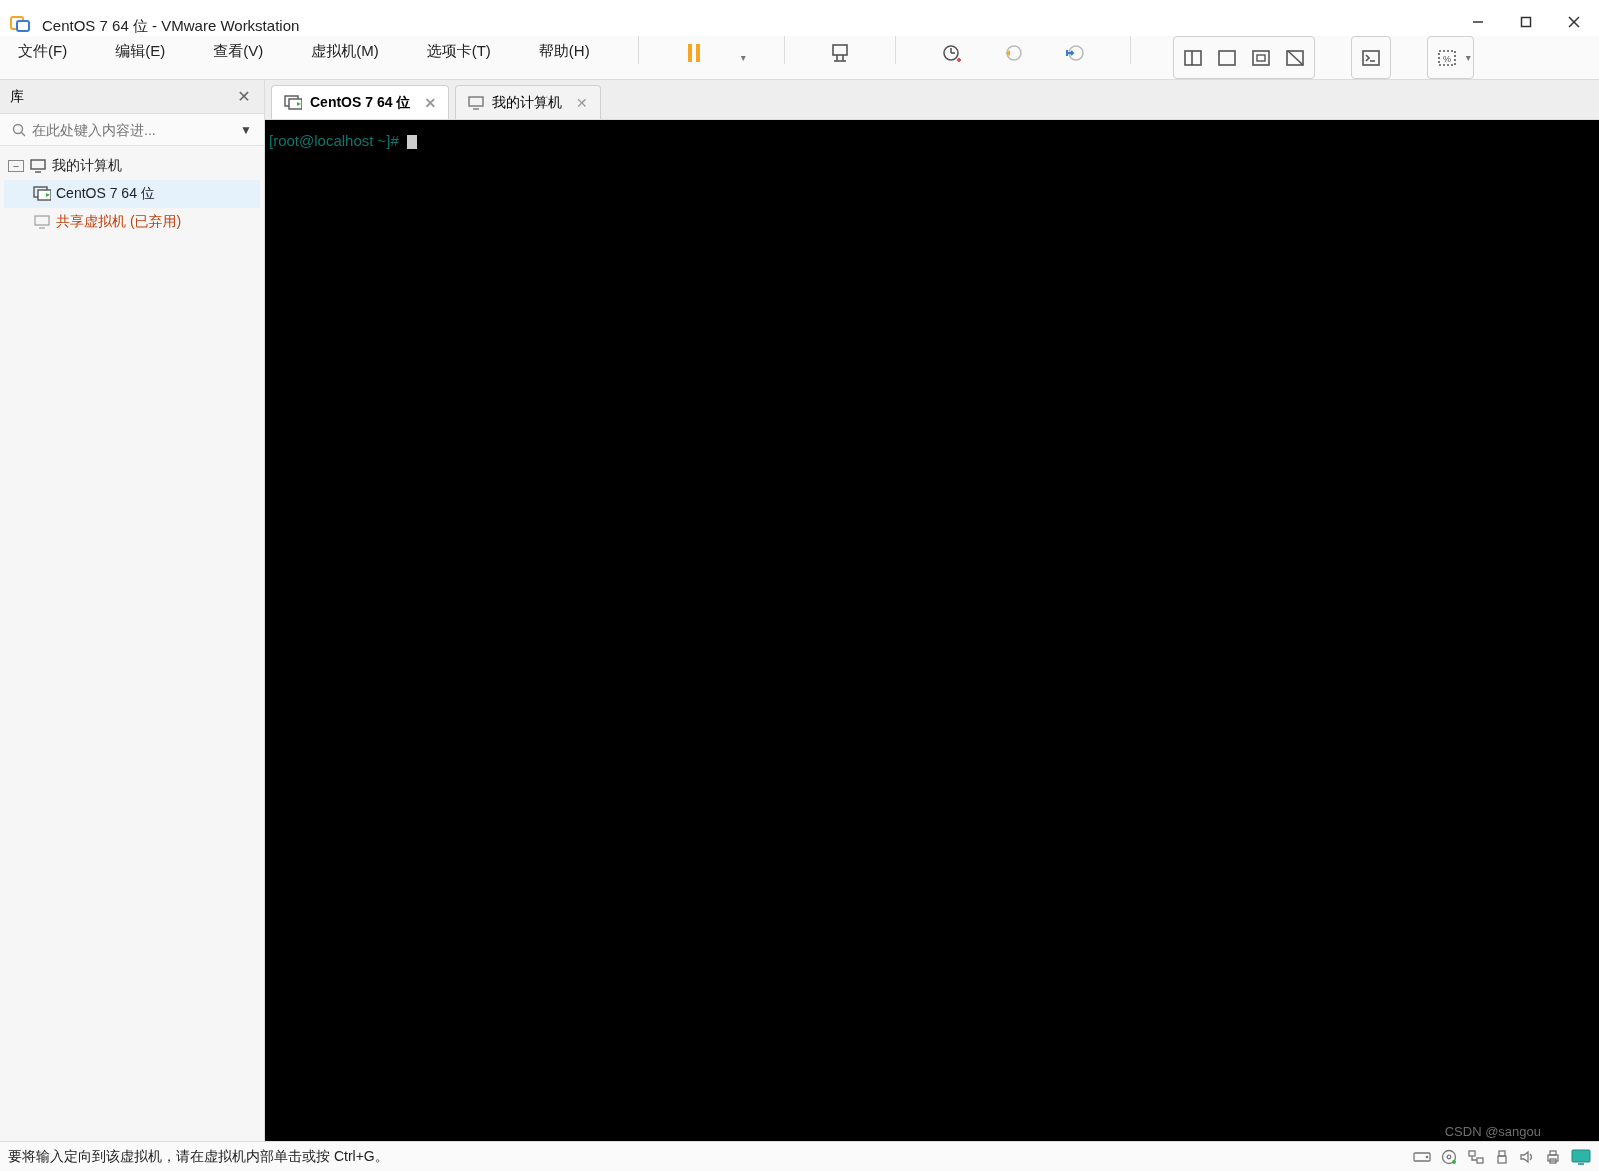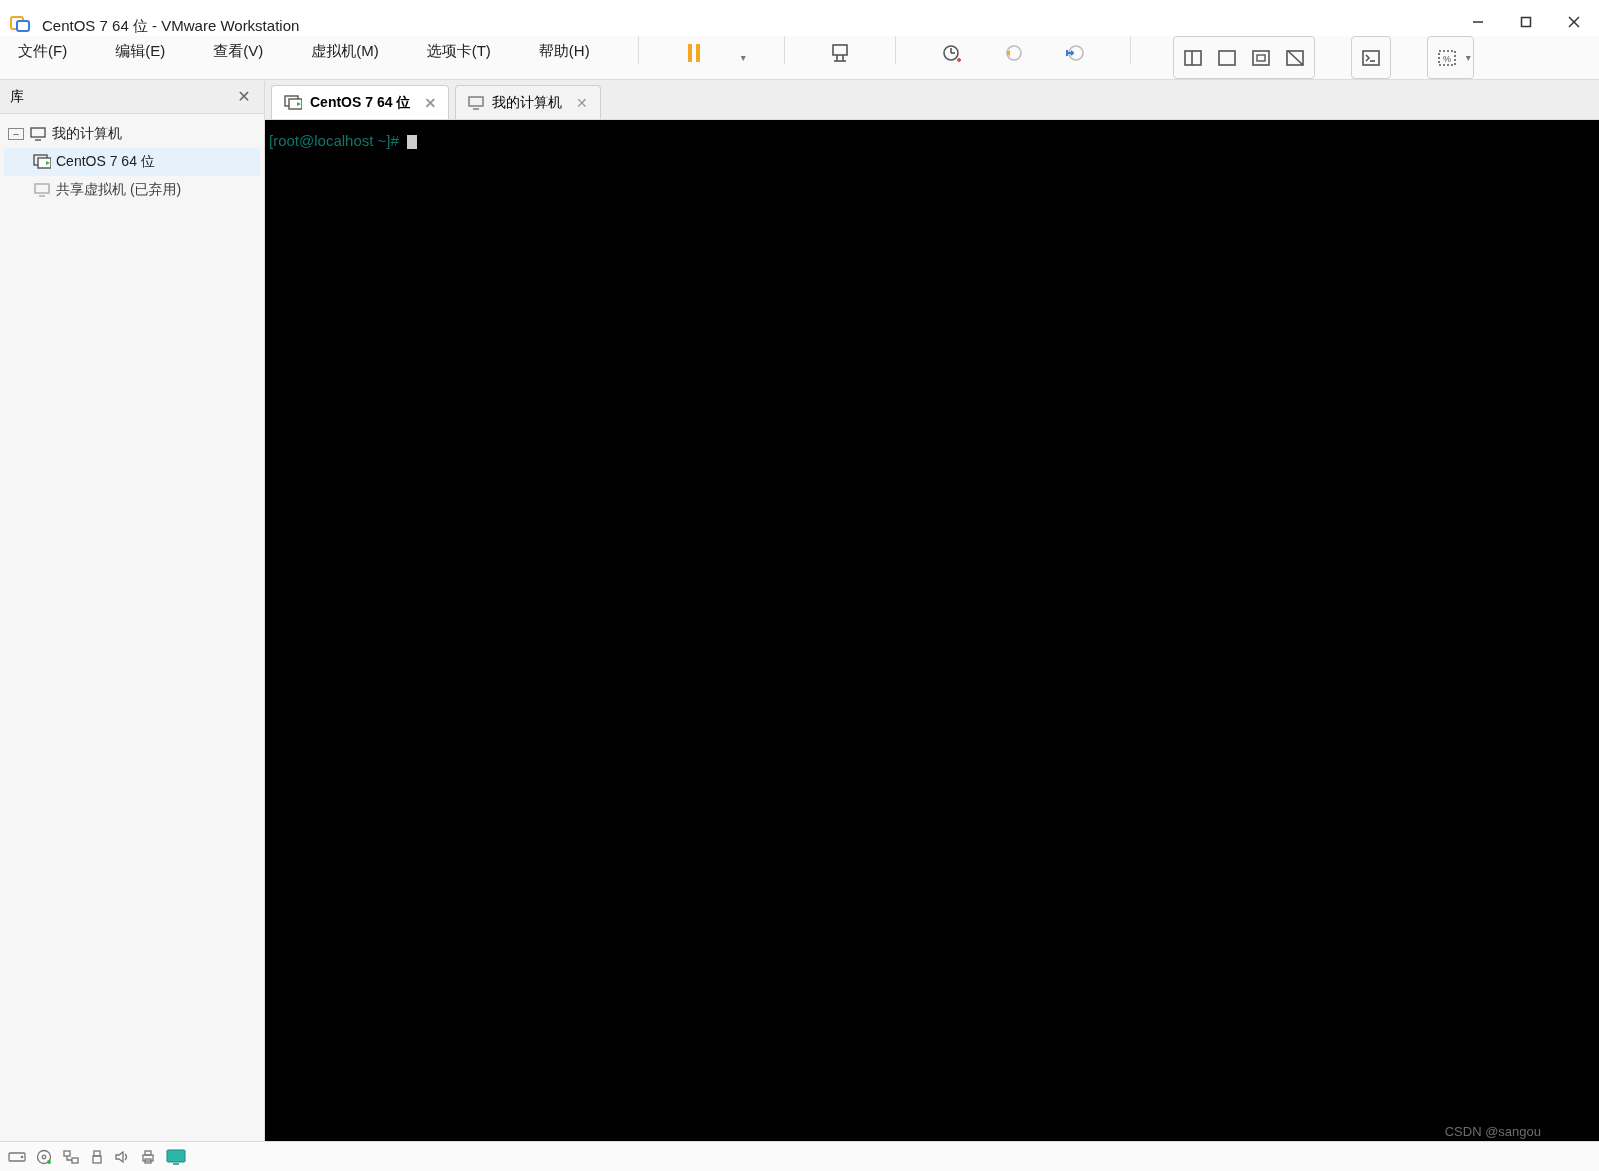--- a/index.html
+++ b/index.html
@@ -193,20 +193,30 @@
   </div>
 </div>
 
 <div class="main">
 
   <div class="sidebar">
     <div class="sidebar-header">
       <span class="title">库</span>
       <span class="close">✕</span>
     </div>
+    <div class="search-row">
+      <span class="search-icon">
+        <svg width="14" height="14">
+            <circle cx="6" cy="6" r="4.5" fill="none" stroke="#888" stroke-width="1.4"></circle>
+            <line x1="9.5" y1="9.5" x2="13" y2="13" stroke="#888" stroke-width="1.4"></line>
+          </svg>
+      </span>
+      <input type="text" placeholder="在此处键入内容进..." style="">
+      <span class="combo-arrow">▼</span>
+    </div>
     <div class="tree">
       <div class="tree-row">
         <span class="toggle">−</span>
         <span class="tree-icon">
             <svg width="16" height="14">
               <rect x="1" y="1" width="14" height="9" fill="none" stroke="#555" stroke-width="1.4"></rect>
               <line x1="5" y1="13" x2="11" y2="13" stroke="#555" stroke-width="1.4"></line>
             </svg>
           </span>
         <span>我的计算机</span>
@@ -221,21 +231,21 @@
           </span>
         <span>CentOS 7 64 位</span>
       </div>
       <div class="tree-row indent1b">
         <span class="tree-icon">
             <svg width="16" height="14">
               <rect x="1" y="1" width="14" height="9" fill="none" stroke="#aaa" stroke-width="1.4"></rect>
               <line x1="5" y1="13" x2="11" y2="13" stroke="#aaa" stroke-width="1.4"></line>
             </svg>
           </span>
-        <span style="color:#404040">共享虚拟机 (已弃用)</span>
+        <span style="color:#c2410c">共享虚拟机 (已弃用)</span>
       </div>
     </div>
   </div>
 
   <div class="content">
     <div class="tabstrip">
       <div class="tab active">
         <span class="tab-icon">
             <svg width="18" height="16">
               <rect x="1" y="1" width="13" height="10" fill="none" stroke="#555" stroke-width="1.4"></rect>
@@ -255,20 +265,21 @@
           </span>
         <span>我的计算机</span>
         <span class="tab-close">✕</span>
       </div>
     </div>
     <div class="console"><span>[root@localhost ~]# </span><span class="cursor"></span></div>
   </div>
 </div>
 
 <div class="statusbar">
+  <span class="msg">要将输入定向到该虚拟机，请在虚拟机内部单击或按 Ctrl+G。</span>
   <div class="status-icons">
     <span class="si">
         <svg width="18" height="16">
           <rect x="1" y="4" width="16" height="8" rx="1" fill="none" stroke="#777" stroke-width="1.3"></rect>
           <circle cx="14" cy="8" r="1.3" fill="#777"></circle>
         </svg>
       </span>
     <span class="si">
         <svg width="16" height="16">
           <circle cx="8" cy="8" r="6.5" fill="none" stroke="#777" stroke-width="1.3"></circle>

